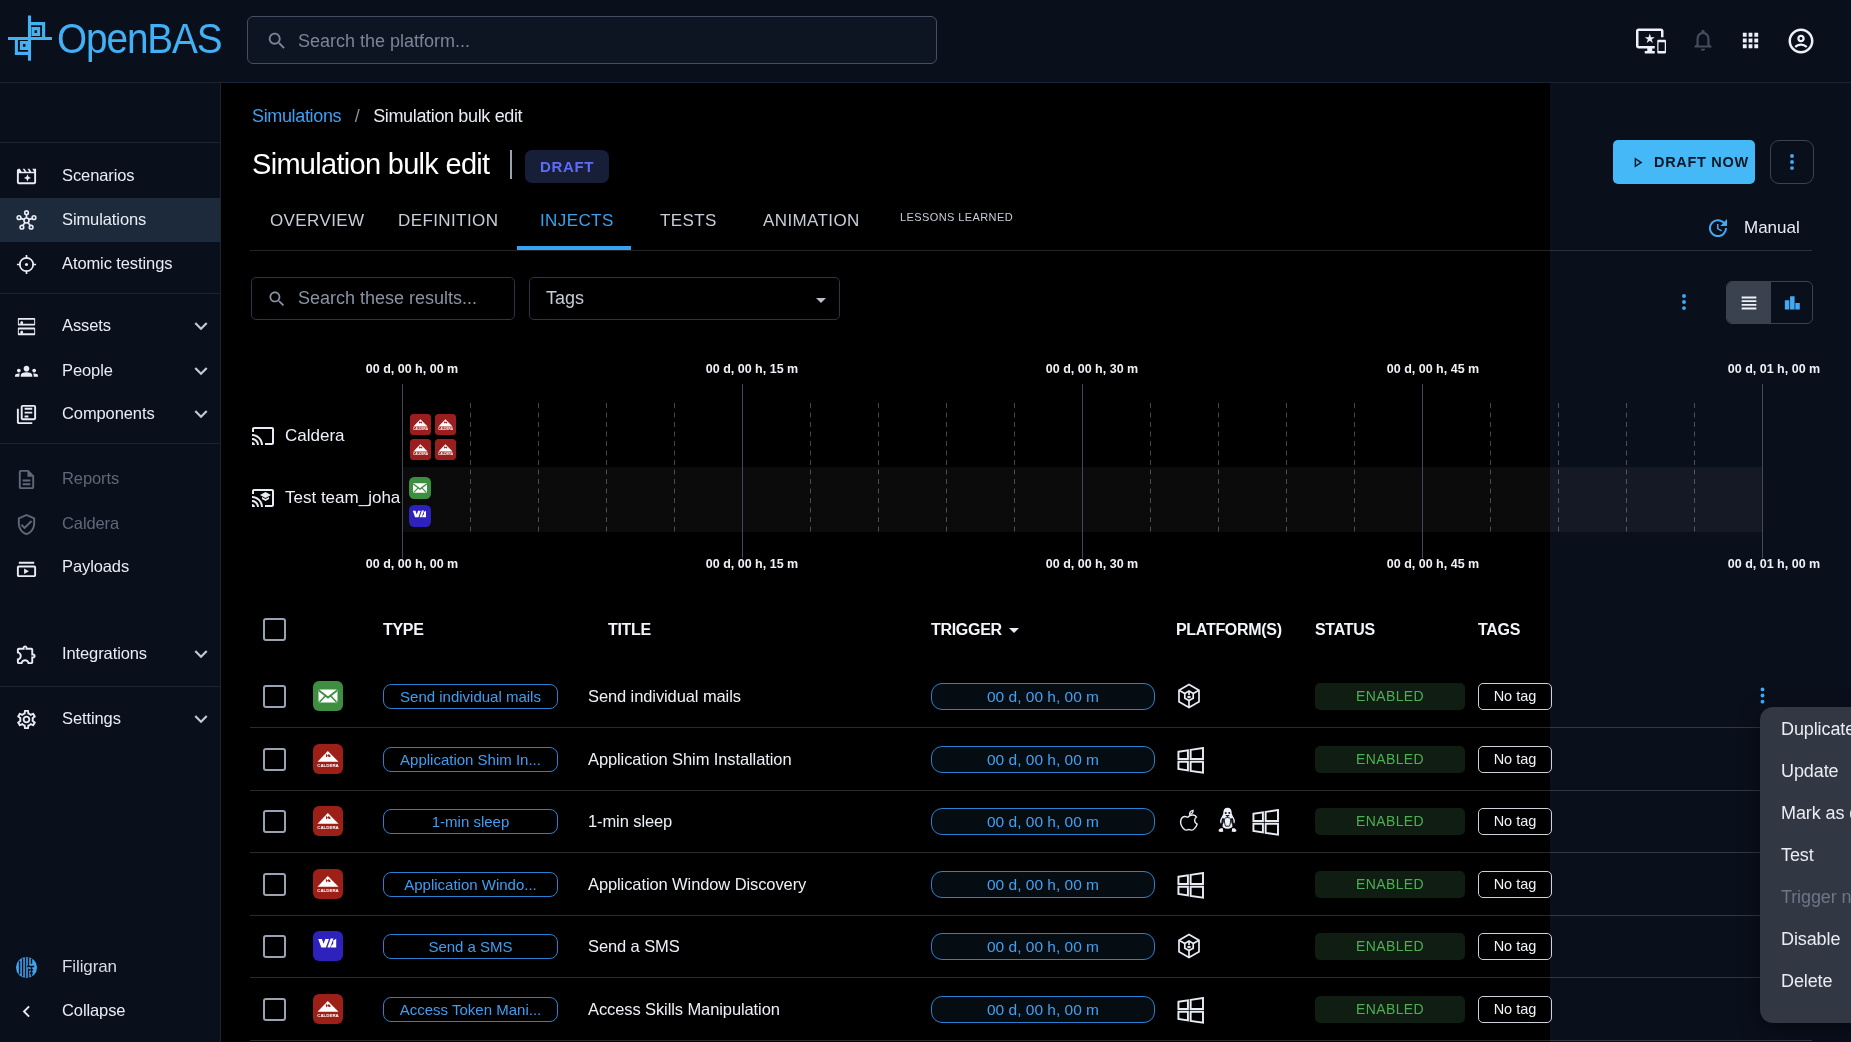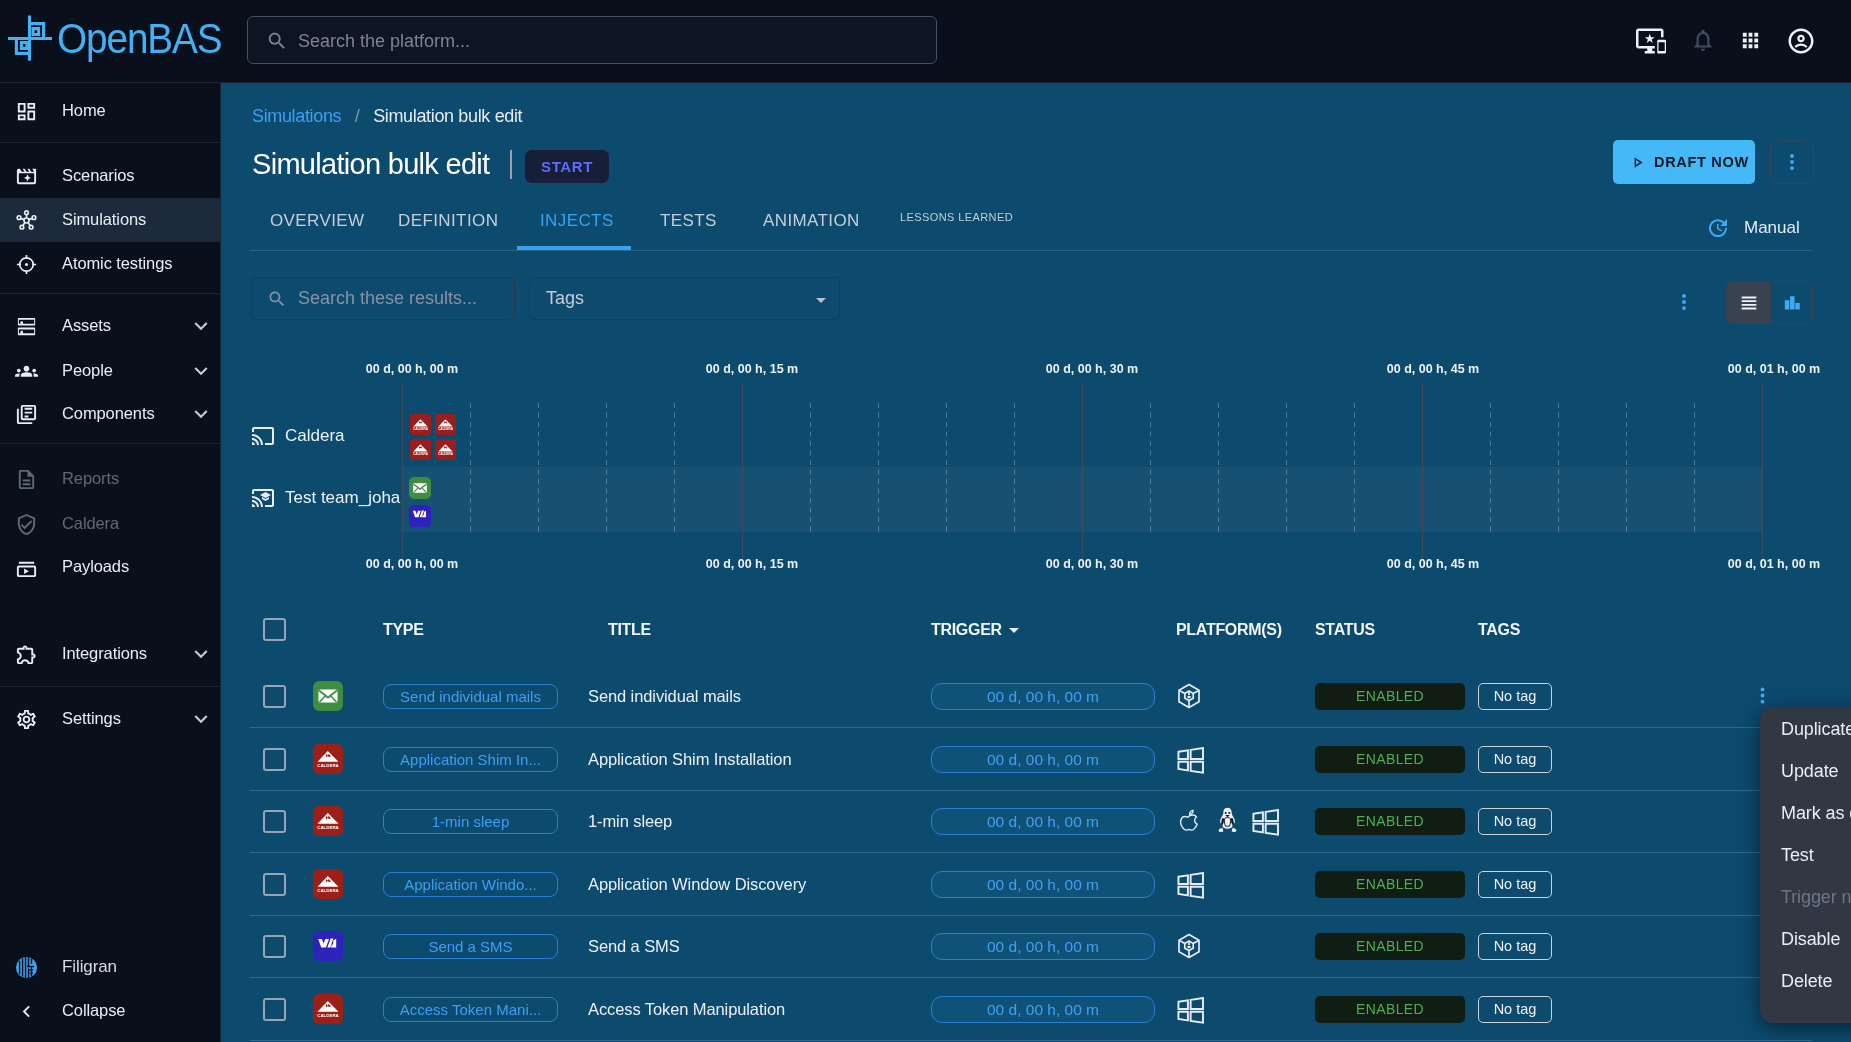--- a/index.html
+++ b/index.html
@@ -1,18 +1,18 @@
 <!DOCTYPE html>
 <html><head>
 <meta charset="utf-8">
 <style>
 * { margin:0; padding:0; box-sizing:border-box; }
 html,body { width:1851px; height:1042px; overflow:hidden; background:#0a0f1c; font-family:"Liberation Sans",sans-serif; }
 .abs { position:absolute; }
-#page { position:relative; width:1851px; height:1042px; background:#0c4a6e; color:#e8ecf4; }
+#page { position:relative; width:1550px; height:1042px; background:#000000; color:#e8ecf4; }
 
 #topbar { position:absolute; left:0; top:0; width:1851px; height:83px; border-bottom:1px solid #1b2433; background:#0a0f1c; z-index:30; }
 #logo-text { position:absolute; left:57px; top:14px; font-size:43px; font-weight:500; color:#42b0f4; letter-spacing:-1.2px; transform:scaleX(0.90); transform-origin:left; }
 #searchbox { position:absolute; left:247px; top:16px; width:690px; height:48px; border:1px solid #454f61; border-radius:6px; background:#0d1422; }
 #searchbox .ph { position:absolute; left:50px; top:14px; font-size:18px; color:#7b8497; }
 
 #sidebar { position:absolute; left:0; top:83px; width:221px; height:959px; border-right:1px solid #1b2433; background:#0a0f1c; z-index:20; }
 .nav-item { position:absolute; left:0; width:220px; height:44px; }
 .nav-item .ic { position:absolute; left:15px; top:50%; margin-top:-11.5px; width:23px; height:23px; }
 .nav-item .lbl { position:absolute; left:62px; top:50%; transform:translateY(-52%); font-size:16.5px; color:#e8ecf4; letter-spacing:-0.1px; }
@@ -70,26 +70,20 @@
         <path d="M4 8h4V4H4v4zm6 12h4v-4h-4v4zm-6 0h4v-4H4v4zm0-6h4v-4H4v4zm6 0h4v-4h-4v4zm6-10v4h4V4h-4zm-6 4h4V4h-4v4zm6 6h4v-4h-4v4zm0 6h4v-4h-4v4z"></path>
       </svg>
 
   <svg class="abs" style="left:1786px;top:26px" width="30" height="30" viewBox="0 0 24 24" fill="#eef1f7">
         <path d="M12 2C6.48 2 2 6.48 2 12s4.48 10 10 10 10-4.48 10-10S17.52 2 12 2zm0 18c-4.41 0-8-3.59-8-8s3.59-8 8-8 8 3.59 8 8-3.59 8-8 8zm0-13c-1.65 0-3 1.35-3 3s1.35 3 3 3 3-1.35 3-3-1.35-3-3-3zm0 4.2c-.66 0-1.2-.54-1.2-1.2s.54-1.2 1.2-1.2 1.2.54 1.2 1.2-.54 1.2-1.2 1.2zm0 2.8c-2.03 0-3.87.82-5.21 2.15.37.48.8.92 1.28 1.3C9.06 16.35 10.46 15.8 12 15.8s2.94.55 3.93 1.65c.48-.38.91-.82 1.28-1.3A7.37 7.37 0 0 0 12 14z"></path>
       </svg>
 </div>
 
 <div id="sidebar">
 
-  <div class="nav-item" style="top:6px">
-    <svg class="ic" viewBox="0 0 24 24" fill="#e8ecf4">
-          <path d="M19 5v2h-4V5h4M9 5v6H5V5h4m10 8v6h-4v-6h4M9 17v2H5v-2h4M21 3h-8v6h8V3zM11 3H3v10h8V3zm10 8h-8v10h8V11zm-10 4H3v6h8v-6z"></path>
-        </svg>
-    <div class="lbl">Home</div>
-  </div>
   <div class="nav-div" style="top:59px"></div>
 
   <div class="nav-item" style="top:71px">
     <svg class="ic" viewBox="0 0 24 24" fill="#e8ecf4">
           <path d="M18 4l2 3h-3l-2-3h-2l2 3h-3l-2-3H8l2 3H7L5 4H4c-1.1 0-2 .9-2 2v12c0 1.1.9 2 2 2h16c1.1 0 2-.9 2-2V4h-4zm2 14H4V8.7h16V18zm-7-.75l1.12-2.63L16.75 13.5l-2.63-1.12L13 9.75l-1.12 2.63-2.63 1.12 2.63 1.12z"></path>
         </svg>
     <div class="lbl">Scenarios</div>
   </div>
 
   <div class="nav-item sel" style="top:115px">
@@ -211,21 +205,21 @@
 <div id="content">
 
   <div class="abs" style="left:252px;top:106px;font-size:18px;letter-spacing:-0.35px;">
     <span class="link">Simulations</span>
     <span style="color:#8a93a3;padding:0 9px;">/</span>
     <span style="color:#e8ecf4;">Simulation bulk edit</span>
   </div>
 
   <div class="abs" style="left:252px;top:148px;font-size:29px;font-weight:500;color:#fff;letter-spacing:-0.7px;">Simulation bulk edit</div>
   <div class="abs" style="left:510px;top:150px;width:2px;height:29px;background:#9aa2b2;"></div>
-  <div class="abs" style="left:525px;top:150px;width:84px;height:33px;border-radius:7px;background:#171e37;color:#5d6cf8;font-size:15px;font-weight:700;letter-spacing:0.6px;text-align:center;line-height:33px;">START</div>
+  <div class="abs" style="left:525px;top:150px;width:84px;height:33px;border-radius:7px;background:#171e37;color:#5d6cf8;font-size:15px;font-weight:700;letter-spacing:0.6px;text-align:center;line-height:33px;">DRAFT</div>
 
   <div class="abs" style="left:1613px;top:140px;width:142px;height:44px;border-radius:5px;background:#45b8f7;">
     <svg class="abs" style="left:16px;top:14px" width="17" height="17" viewBox="0 0 24 24" fill="#0c1726">
           <path d="M10 8.64 15.27 12 10 15.36V8.64M8 5v14l11-7L8 5z"></path>
         </svg>
     <div class="abs" style="left:41px;top:14px;font-size:14.5px;font-weight:600;letter-spacing:0.7px;color:#0c1726;">DRAFT NOW</div>
   </div>
 
   <div class="abs" style="left:1770px;top:140px;width:44px;height:44px;border:1px solid #3a4452;border-radius:9px;">
     <svg class="abs" style="left:10px;top:10px" width="22" height="22" viewBox="0 0 24 24" fill="#42a9f5">
@@ -496,21 +490,21 @@
   <div class="notag" style="top:933px;">No tag</div>
 
   <div class="cb" style="left:263px;top:998px;"></div>
   <svg class="abs" style="left:313px;top:994px" width="30" height="30" viewBox="0 0 30 30">
         <rect width="30" height="30" rx="6" fill="#9c2018"></rect>
         <path d="M4.5 17.8 L14.8 7 L25.5 17.8 Z" fill="#fff"></path>
         <path d="M12.8 9.2l1.6 2.2 1.5-1.5 2 2.4-1.5.9-1.8-1.2-1.5 1.4z" fill="#9c2018"></path>
         <text x="15" y="22.8" font-size="4.4" font-weight="bold" fill="#fff" text-anchor="middle" font-family="Liberation Sans,sans-serif">CALDERA</text>
       </svg>
   <div class="tchip" style="top:997px;">Access Token Mani...</div>
-  <div class="ttl" style="top:1000px;">Access Token Manipulation</div>
+  <div class="ttl" style="top:1000px;">Access Skills Manipulation</div>
   <div class="trig" style="top:996px;">00 d, 00 h, 00 m</div>
   <svg class="abs win-ic" style="left:1177px;top:997px" width="27" height="27" viewBox="2.6 2.6 18.8 18.8" fill="none" stroke="#e8ecf4" stroke-width="1.35">
         <path d="M3.6 5.9 10.2 4.9 V10.9 H3.6 Z M12.1 4.6 20.7 3.3 V10.9 H12.1 Z M3.6 12.9 H10.2 V18.9 L3.6 17.9 Z M12.1 12.9 H20.7 V20.5 L12.1 19.2 Z"></path>
       </svg>
   <div class="status" style="top:996px;">ENABLED</div>
   <div class="notag" style="top:996px;">No tag</div>
 </div>
 
 <div id="ctxmenu">
   <div class="mi">Duplicate</div>

